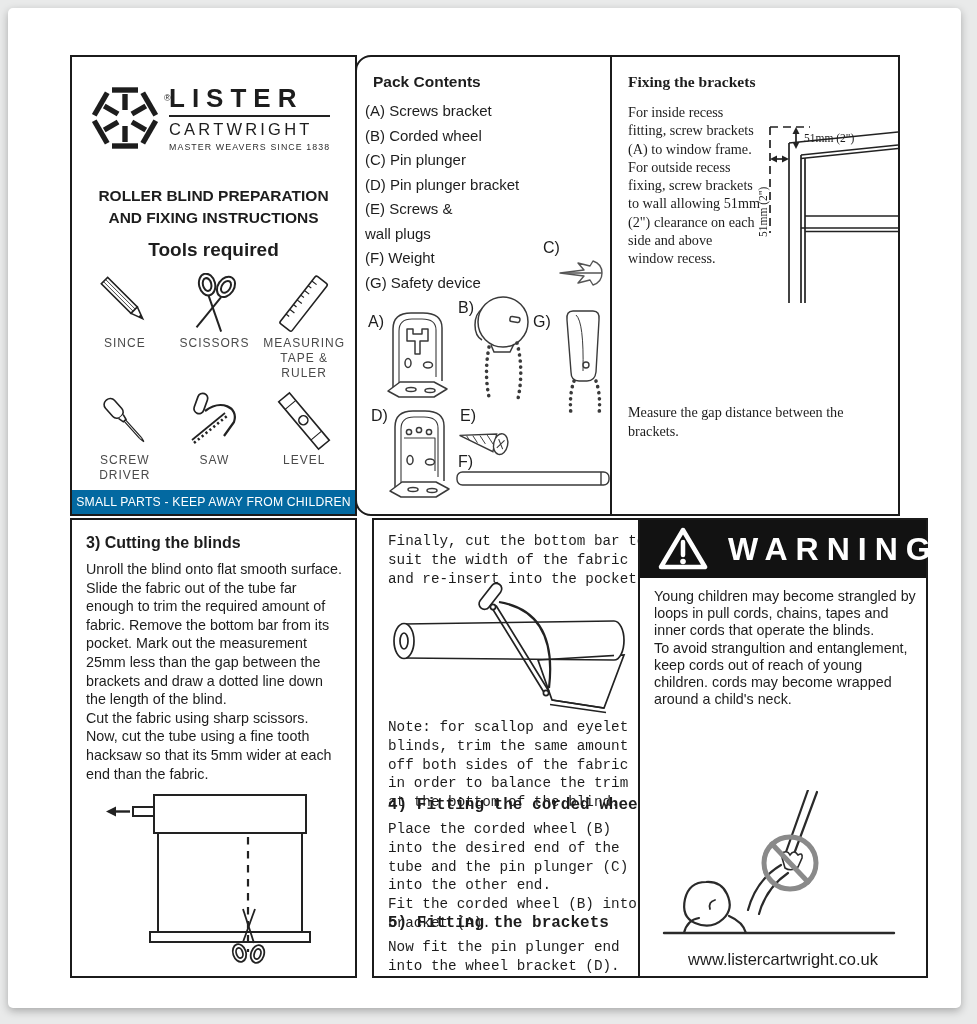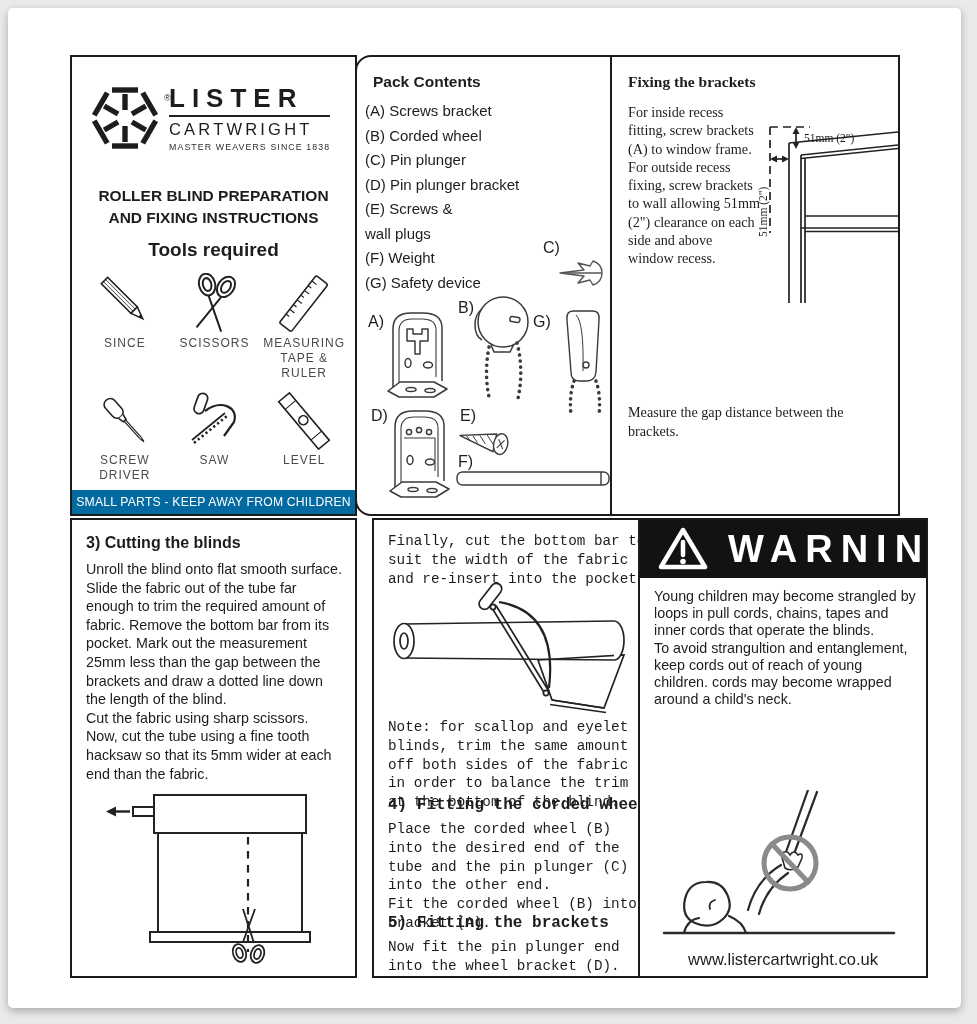--- a/index.html
+++ b/index.html
@@ -55,21 +55,21 @@
   .fin-note{position:absolute;left:14px;top:198px;width:260px;font-size:14.3px;line-height:18.8px;}
   .s4-heading{position:absolute;left:14px;top:276px;font-weight:bold;font-size:16px;}
   .s4-body{position:absolute;left:14px;top:300px;width:258px;font-size:14.3px;line-height:18.8px;}
   .s5-heading{position:absolute;left:14px;top:394px;font-weight:bold;font-size:16px;}
   .s5-body{position:absolute;left:14px;top:418px;width:258px;font-size:14.3px;line-height:18.8px;}
   
   #p-br{left:630px;top:510px;width:290px;height:460px;}
   .warn-banner{position:absolute;left:0;right:0;top:0;height:58px;background:#121212;
     display:flex;align-items:center;}
   .warn-tri{margin-left:18px;}
-  .warn-word{color:#fff;font-weight:bold;font-size:38px;letter-spacing:8px;margin-left:20px;white-space:nowrap;}
+  .warn-word{color:#fff;font-weight:bold;font-size:32px;letter-spacing:8px;margin-left:20px;white-space:nowrap;}
   .warn-p1{position:absolute;left:14px;top:68px;width:264px;font-size:14.3px;line-height:17.2px;}
   .warn-p2{position:absolute;left:14px;top:202px;width:264px;font-size:14.3px;line-height:17.2px;}
   .warn-illus{position:absolute;left:22px;top:270px;}
   .warn-url{position:absolute;left:0;right:0;top:430px;text-align:center;font-size:16.5px;}
   svg{display:block;}
 </style>
 </head>
 <body>
 
 <div class="sheet">

